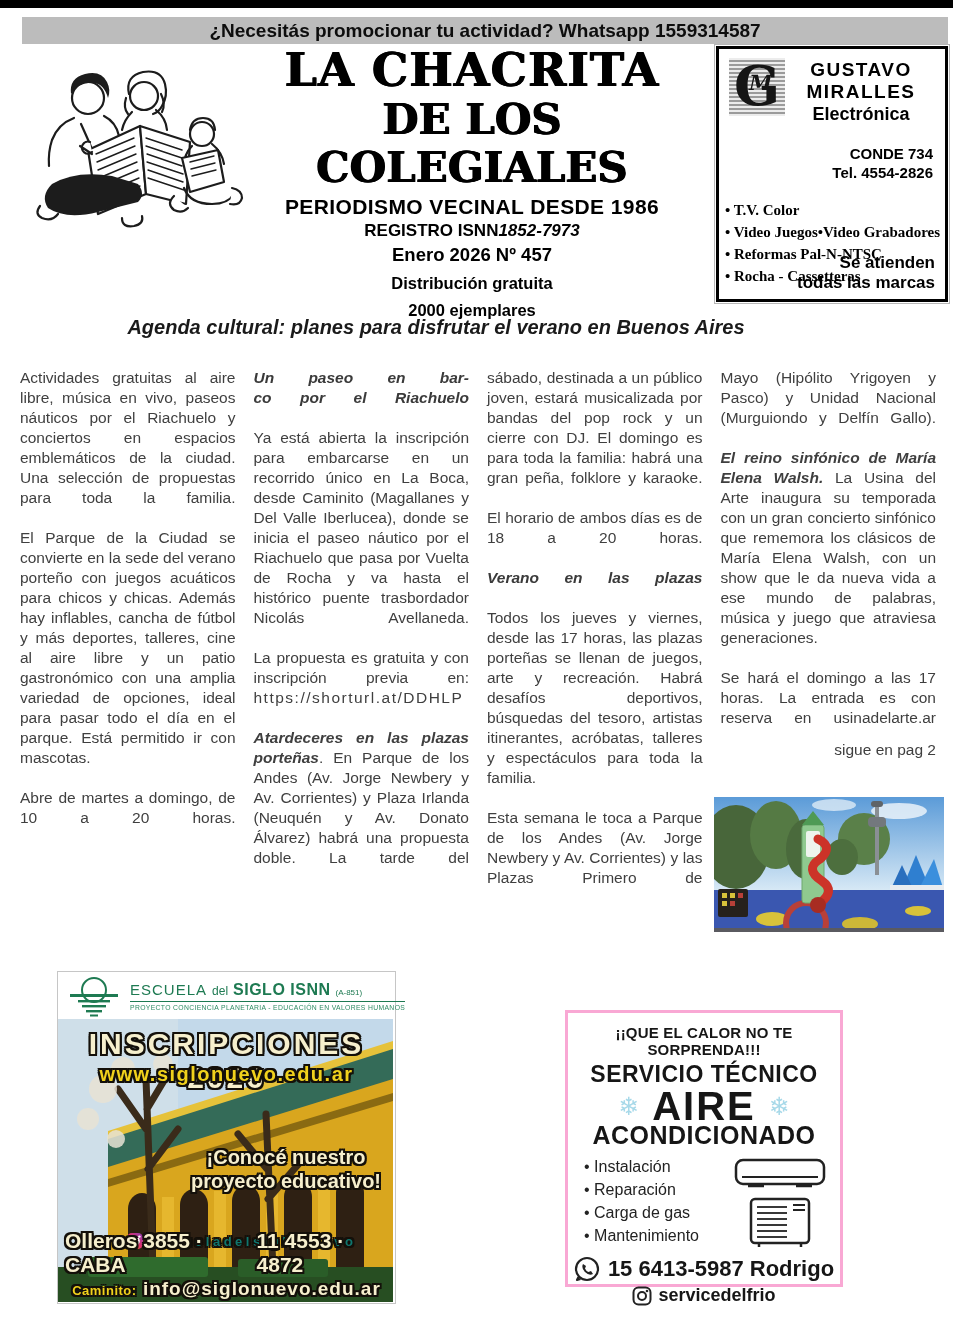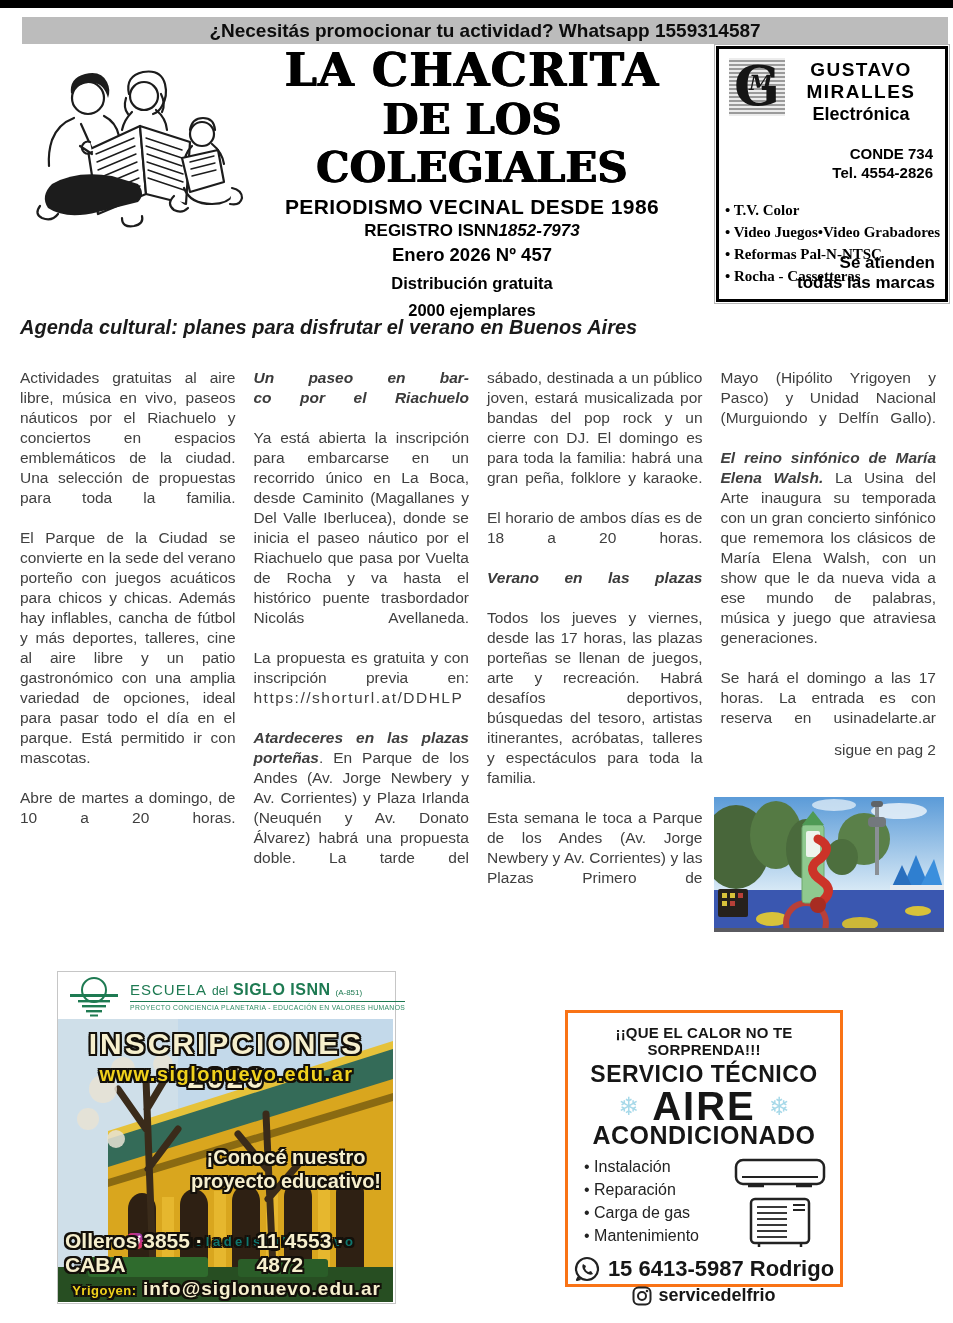--- a/index.html
+++ b/index.html
@@ -35,21 +35,21 @@
   .m-name{flex:1;text-align:center;padding-top:1px;}
   .m-name .n1{font-size:19px;font-weight:bold;letter-spacing:1.5px;line-height:22px;}
   .m-name .n3{font-size:18px;font-weight:bold;line-height:22px;}
   .m-addr{text-align:right;padding-right:12px;margin-top:19px;font-weight:bold;
           font-size:15px;line-height:19px;}
   .m-items{margin-top:17px;padding-left:6px;font-family:"Liberation Serif",serif;
            font-size:15px;font-weight:bold;line-height:22px;}
   .m-foot{position:absolute;right:10px;bottom:6px;text-align:right;
           font-size:17px;font-weight:bold;line-height:20px;}
   
-  .headline{position:absolute;left:20px;top:316px;width:832px;
+  .headline{position:absolute;left:20px;top:316px;width:832px;text-align:center;
             font-size:20px;font-weight:bold;font-style:italic;color:#1a1a1a;}
   #columns{position:absolute;left:20px;top:368px;width:916px;display:grid;
            grid-template-columns:repeat(4,1fr);column-gap:18px;color:#3f3f3f;}
   .para{margin:0 0 20px 0;font-size:15.5px;line-height:20px;
         text-align:justify;text-align-last:justify;}
   .lead{font-weight:bold;font-style:italic;}
   .urltext{letter-spacing:1.5px;}
   .subhead{margin:0 0 20px 0;font-weight:bold;font-style:italic;
            font-size:15.5px;line-height:20px;color:#3a3a3a;}
   .subline{display:block;text-align:justify;text-align-last:justify;}
@@ -81,21 +81,21 @@
   .sp-ig{position:absolute;bottom:52px;left:30px;right:0;display:flex;align-items:center;
          justify-content:center;gap:7px;}
   .sp-ig-text{font-size:13px;font-weight:bold;letter-spacing:3.5px;color:#0f766e;}
   .sp-addr{position:absolute;bottom:25px;left:7px;right:7px;display:flex;
            justify-content:space-between;font-size:21px;font-weight:bold;color:#f6efcd;}
   .sp-contact{position:absolute;bottom:2px;left:6px;right:6px;text-align:center;
               font-size:19px;font-weight:bold;letter-spacing:1px;color:#f6efcd;}
   .sp-contact .lbl{font-size:13px;color:#f0d11c;letter-spacing:.5px;}
   
   .frio{position:absolute;left:565px;top:1010px;width:272px;height:271px;background:#fff;
-        border:3px solid #f97316;color:#161616;}
+        border:3px solid #f9a8d4;color:#161616;}
   .f1{margin-top:11px;text-align:center;font-size:15px;font-weight:bold;letter-spacing:.2px;}
   .f2{text-align:center;font-size:23px;font-weight:bold;margin-top:3px;letter-spacing:.5px;}
   .f-aire{display:flex;justify-content:center;align-items:center;gap:13px;margin-top:1px;}
   .snow{font-size:25px;color:#a7d9e9;line-height:1;}
   .aire{font-size:40px;font-weight:bold;letter-spacing:2px;line-height:34px;}
   .f4{text-align:center;font-size:25px;font-weight:bold;margin-top:-2px;letter-spacing:.5px;}
   .f-body{display:flex;justify-content:space-between;padding:5px 14px 0 16px;}
   .f-items{text-align:left;font-size:16px;line-height:23px;color:#222;}
   .f-icons{display:flex;flex-direction:column;align-items:center;gap:7px;padding-top:3px;}
   .f-phone{display:flex;justify-content:center;align-items:center;gap:8px;margin-top:5px;}
@@ -350,21 +350,21 @@
         <circle cx="9" cy="9" r="4" fill="none" stroke="#fff" stroke-width="1.6"></circle>
         <circle cx="13.4" cy="4.6" r="1.2" fill="#fff"></circle>
       </svg>
       <span class="sp-ig-text outl">escueladelsiglonuevo</span>
     </div>
     <div class="sp-addr">
       <span class="outl">Olleros 3855 · CABA</span>
       <span class="outl">11 4553 · 4872</span>
     </div>
     <div class="sp-contact">
-      <span class="lbl outl">Yrigoyen:</span>
+      <span class="lbl outl">Caminito:</span>
       <span class="outl">info@siglonuevo.edu.ar</span>
     </div>
   </div>
 </div>
 
 <div class="frio">
   <div class="f1">¡¡QUE EL CALOR NO TE SORPRENDA!!!</div>
   <div class="f2">SERVICIO TÉCNICO</div>
   <div class="f-aire">
     <span class="snow">❄</span>

